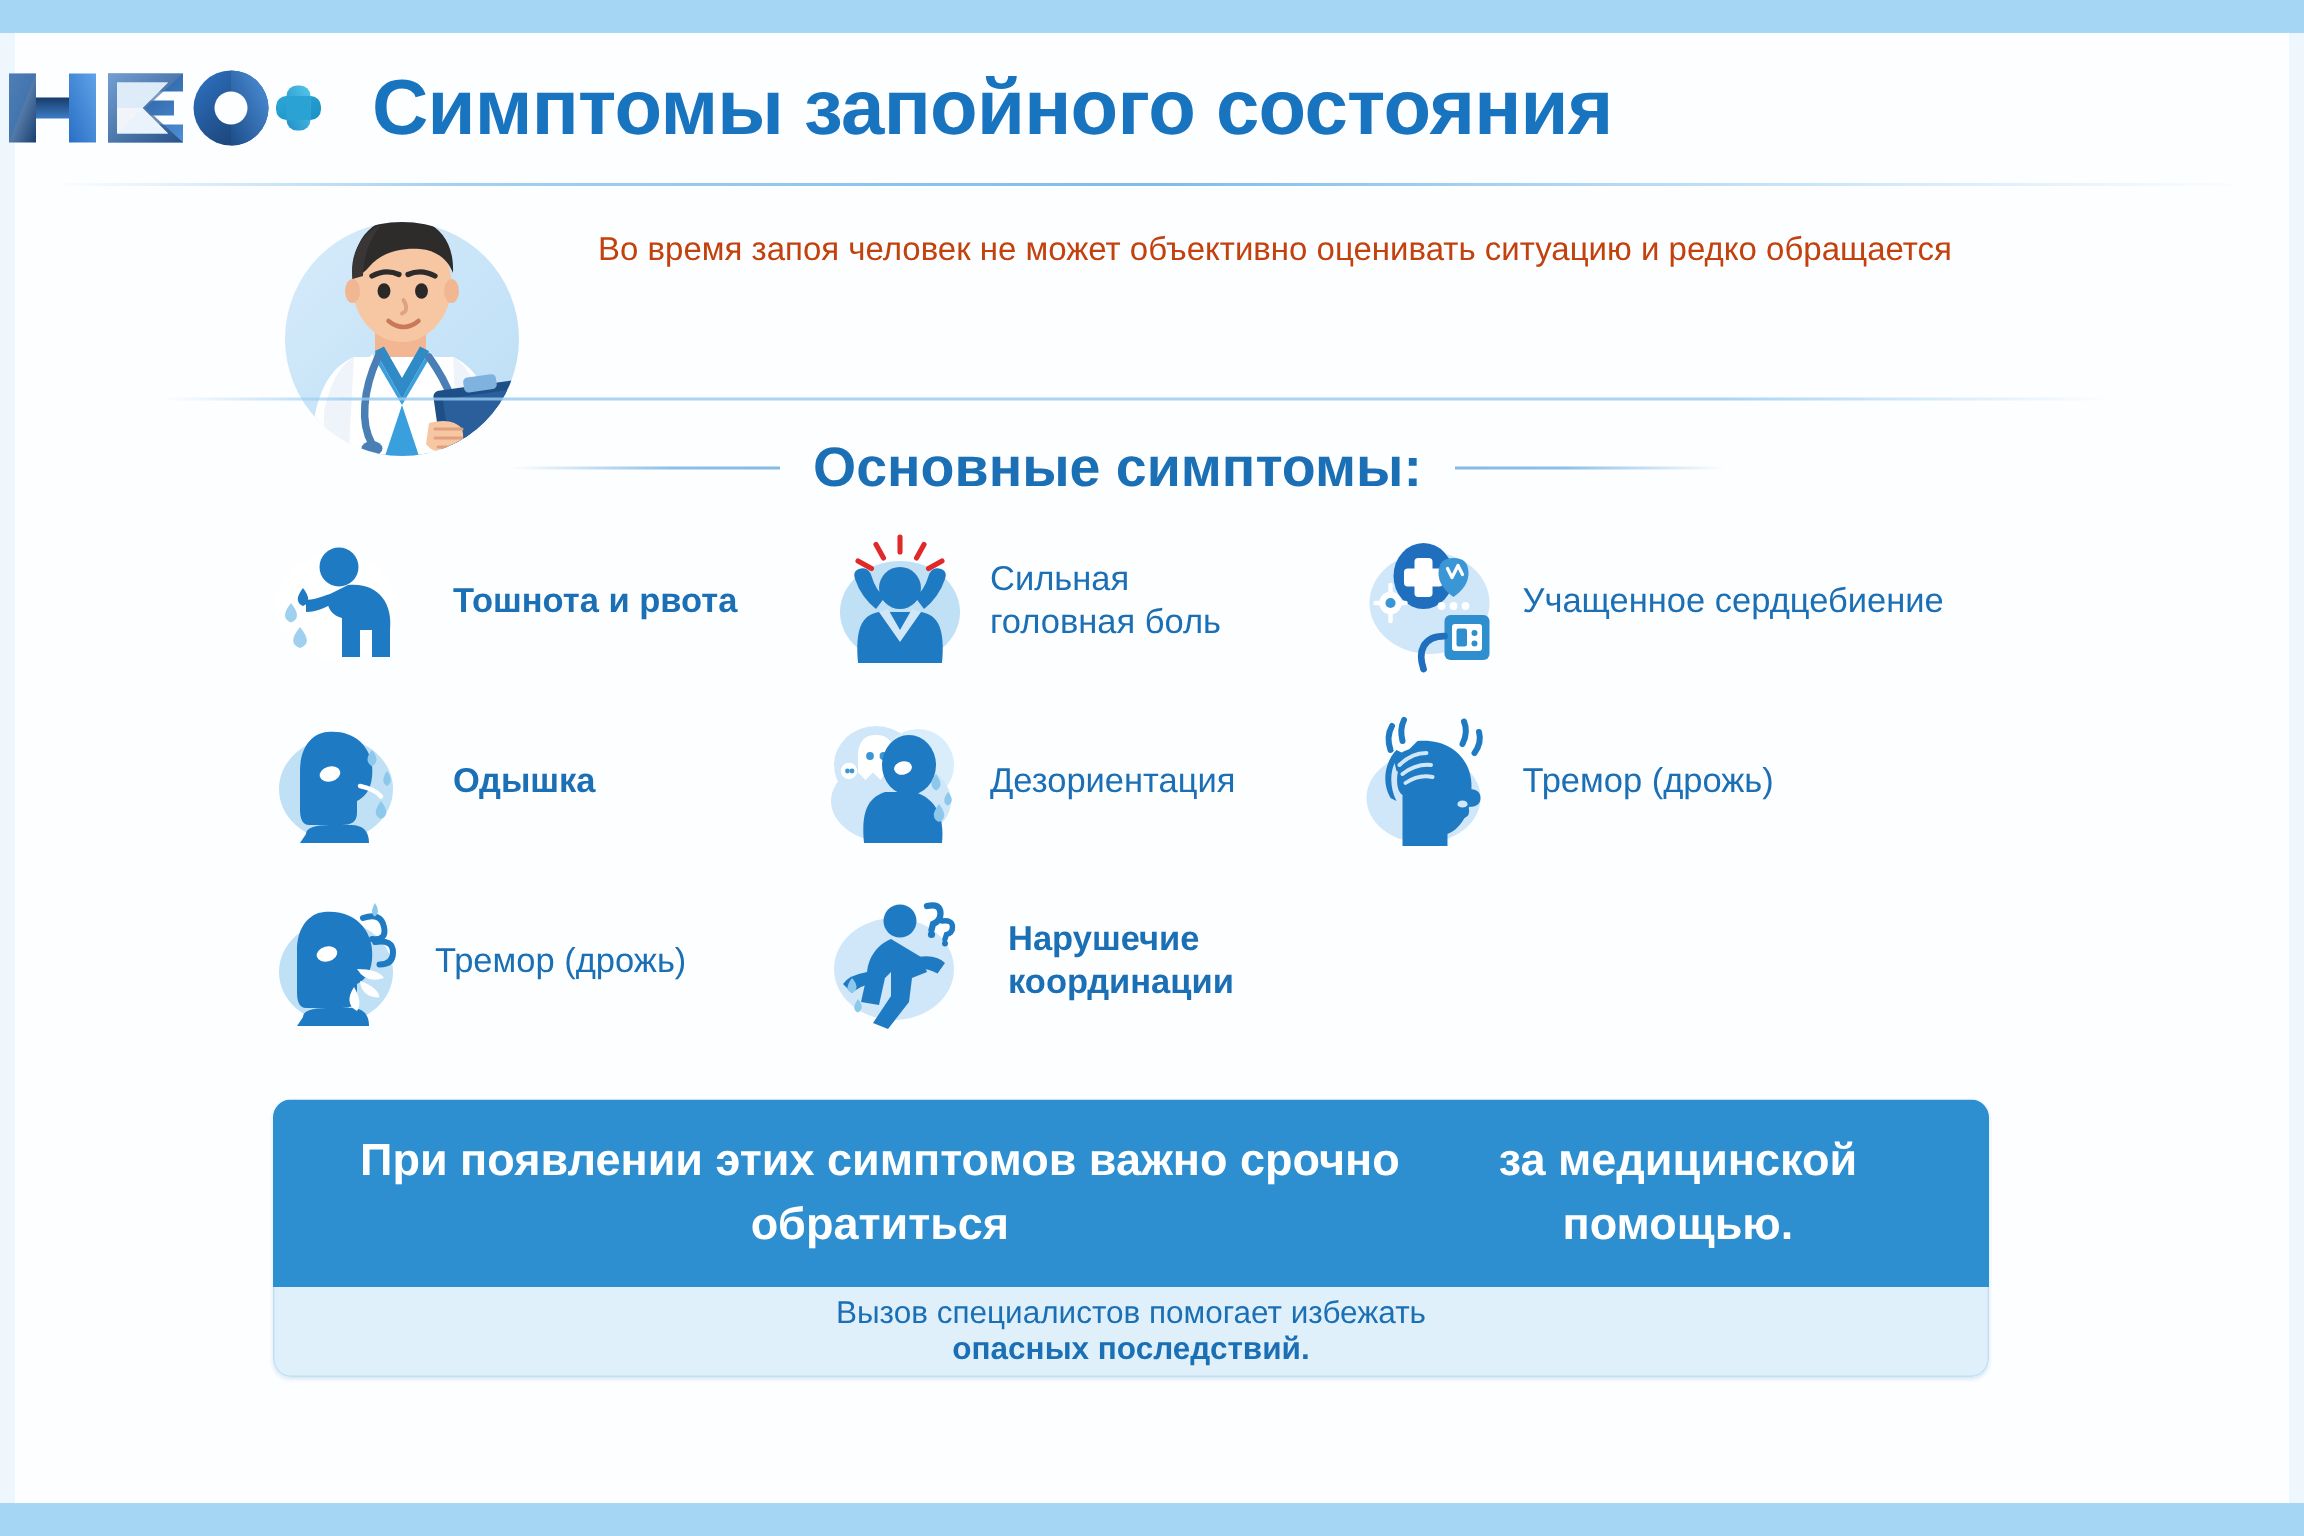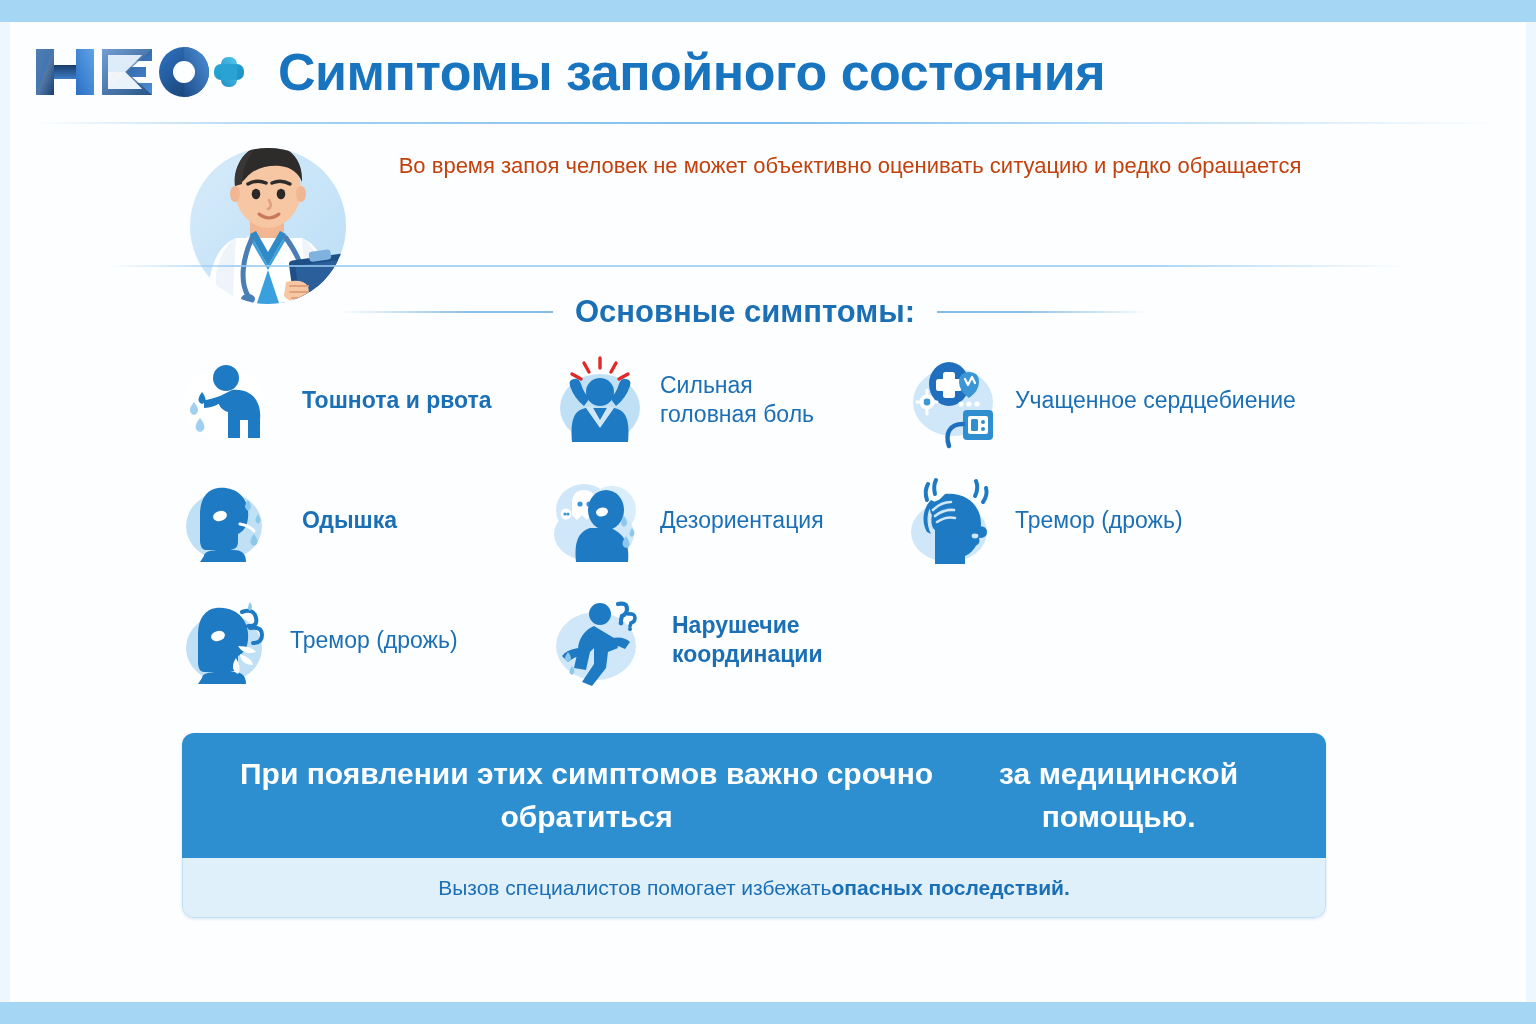--- a/index.html
+++ b/index.html
@@ -50,21 +50,20 @@
     background: #eef7fd;
   }
 
   
   .header {
     position: absolute;
     left: 0; top: 22px;
     width: 1536px; height: 100px;
     display: flex;
     align-items: center;
-    padding-left: 30px;
   }
 
   .logo {
     width: 218px;
     height: 62px;
     flex: 0 0 auto;
     position: relative;
   }
   .logo svg { display: block; }
 
@@ -148,21 +147,21 @@
         rgba(120,180,225,0.85) 60%,
         rgba(120,180,225,0.9) 100%);
   }
   .section-head .rule.right {
     background: linear-gradient(to left,
         rgba(168,212,245,0) 0%,
         rgba(120,180,225,0.85) 60%,
         rgba(120,180,225,0.9) 100%);
   }
   .section-head .label {
-    font-size: 31px;
+    font-size: 37px;
     font-weight: 700;
     color: #1b6fb5;
     white-space: nowrap;
   }
 
   
   .grid {
     position: absolute;
     left: 180px; top: 340px;
     width: 1160px; height: 360px;
@@ -224,20 +223,21 @@
     border: 1px solid #bfe0f5;
     border-top: none;
     border-radius: 0 0 12px 12px;
     color: #1b6fb5;
     display: flex;
     align-items: center;
     justify-content: center;
     text-align: center;
     font-size: 21px;
     font-weight: 400;
+    flex-direction: column;
   }
   .callout-sub b { font-weight: 700; }
 </style>
 </head>
 <body>
 
 <div class="poster">
 
   <div class="band-top"></div>
   <div class="band-bottom"></div>

